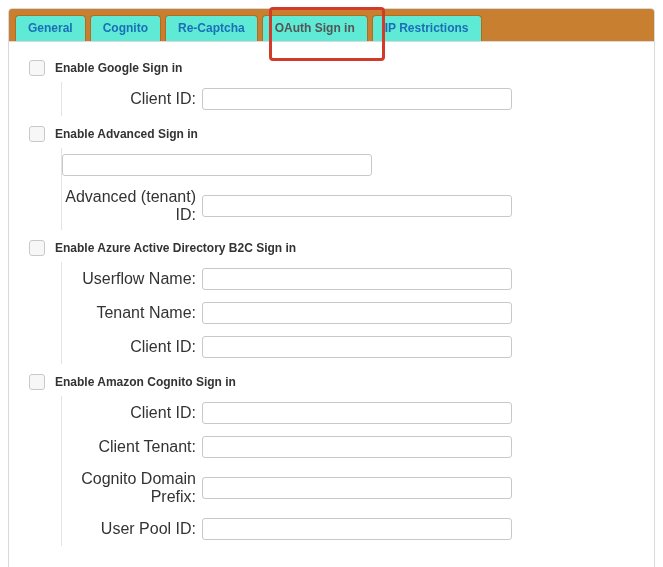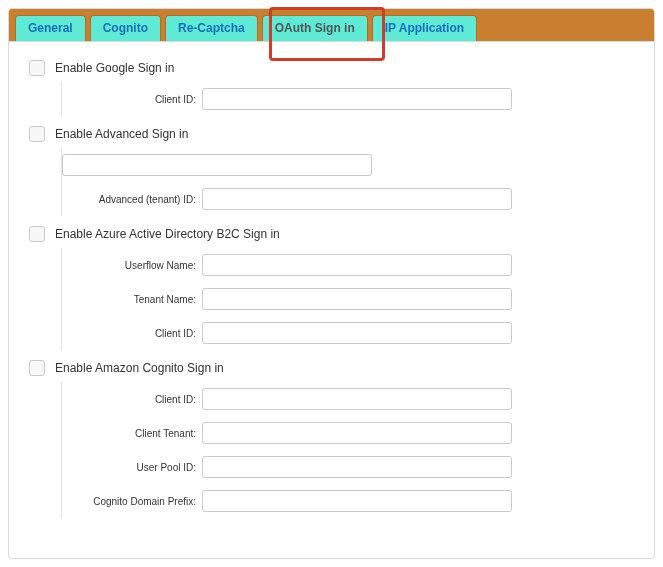--- a/index.html
+++ b/index.html
@@ -67,61 +67,61 @@
   .checkbox {
     width: 16px;
     height: 16px;
     border: 1px solid #c9c9c9;
     border-radius: 3px;
     background: #f7f7f7;
     flex: 0 0 16px;
     cursor: pointer;
   }
   .section-title {
-    font-weight: 400;
+    font-weight: 700;
     color: #333;
     font-size: 12px;
   }
   .fields {
     margin-left: 32px;
     border-left: 1px solid #e3e3e3;
     padding-left: 0;
   }
   .field-row {
     display: flex;
     align-items: center;
     padding: 6px 0;
   }
   .field-label {
     width: 140px;
     text-align: right;
     padding-right: 6px;
     color: #333;
-    font-size: 10px;
+    font-size: 16px;
   }
   .field-input {
     width: 310px;
     height: 22px;
     border: 1px solid #c9c9c9;
     border-radius: 3px;
     padding: 2px 6px;
     font-size: 12px;
     background: #fff;
   }
 </style>
 </head>
 <body>
 
 <div class="panel">
   <div class="tab-bar" id="tab-bar">
       <div class="tab">General</div>
       <div class="tab">Cognito</div>
       <div class="tab">Re-Captcha</div>
       <div class="tab active">OAuth Sign in</div>
-      <div class="tab">IP Application</div>
+      <div class="tab">IP Restrictions</div>
       <div class="highlight-box" style="left: 260px; width: 116px;"></div>
     </div>
   <div class="content" id="content">
       <div class="section">
         <div class="section-header">
           <div class="checkbox"></div>
           <span class="section-title">Enable Google Sign in</span>
         </div>
         <div class="fields">
           <div class="field-row">
@@ -173,23 +173,23 @@
         <div class="fields">
           <div class="field-row">
             <div class="field-label">Client ID:</div>
             <input type="text" class="field-input" value="" style="">
           </div>
           <div class="field-row">
             <div class="field-label">Client Tenant:</div>
             <input type="text" class="field-input" value="" style="">
           </div>
           <div class="field-row">
-            <div class="field-label">User Pool ID:</div>
+            <div class="field-label">Cognito Domain Prefix:</div>
             <input type="text" class="field-input" value="" style="">
           </div>
           <div class="field-row">
-            <div class="field-label">Cognito Domain Prefix:</div>
+            <div class="field-label">User Pool ID:</div>
             <input type="text" class="field-input" value="" style="">
           </div>
         </div>
       </div>
     </div>
 </div>
 
 </body></html>

